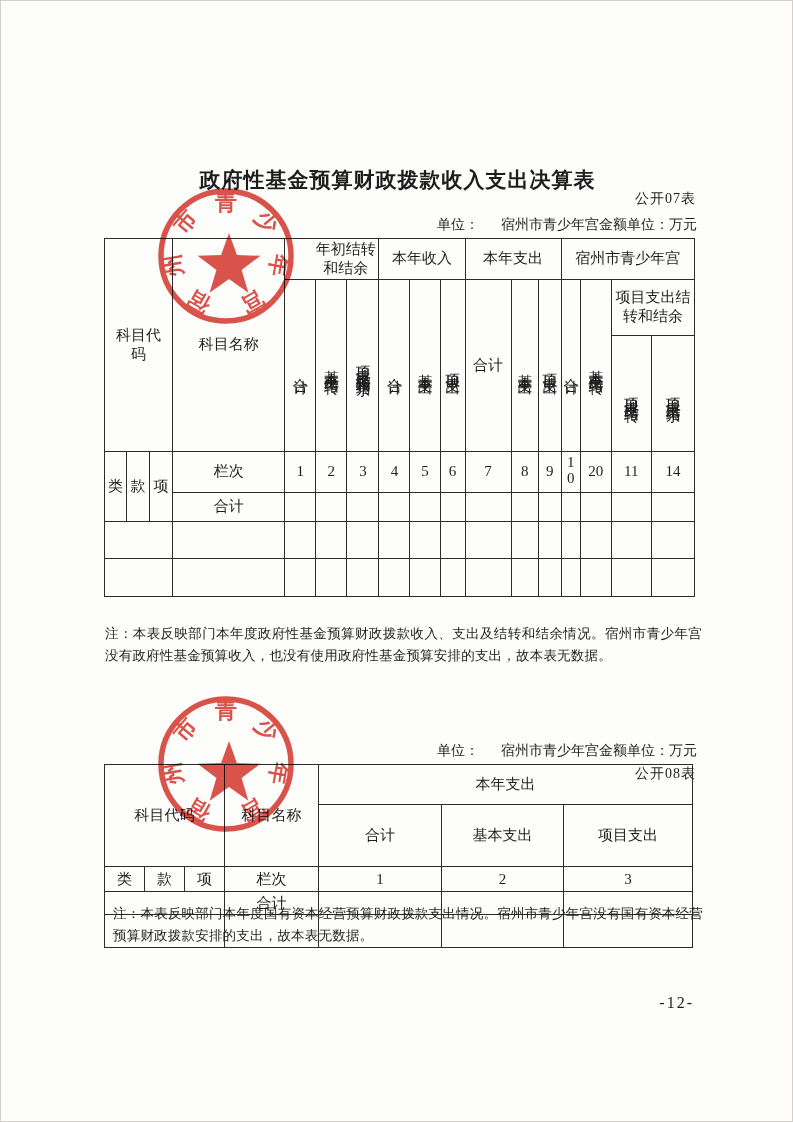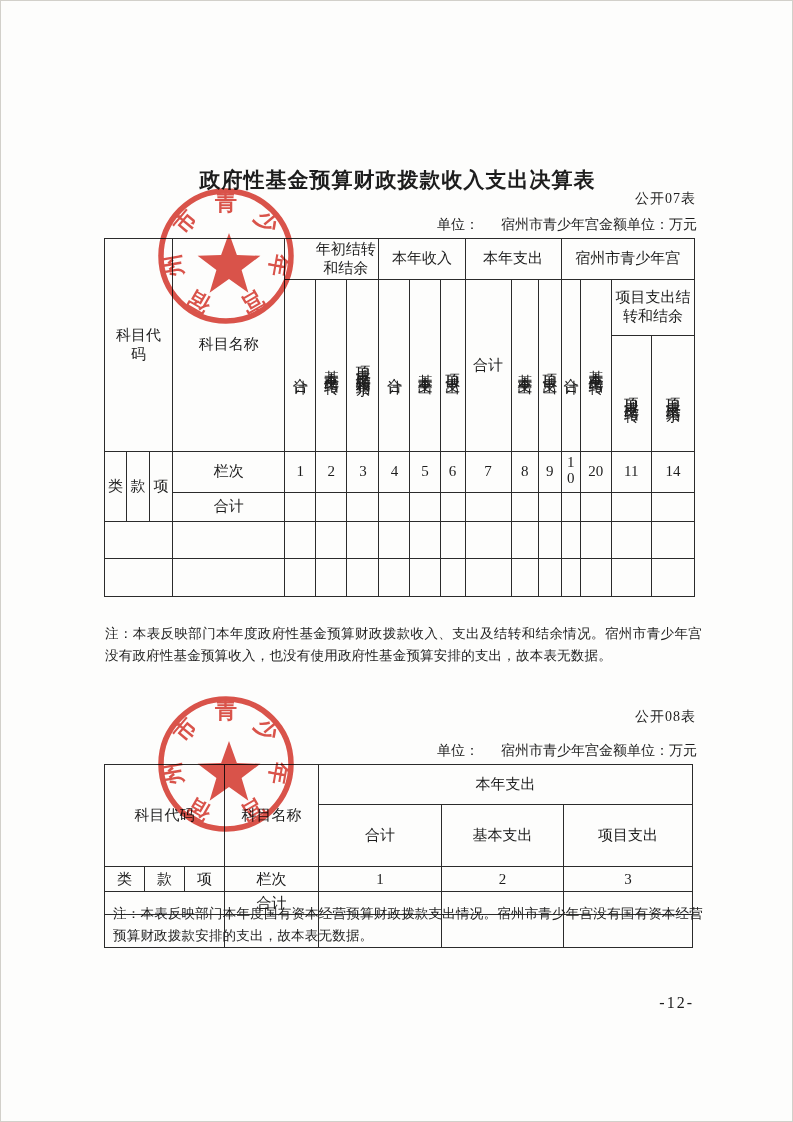--- a/index.html
+++ b/index.html
@@ -18,21 +18,21 @@
     text-align:center;
     font-family:"Liberation Sans","DejaVu Sans",sans-serif;
     font-weight:bold;font-size:21px;letter-spacing:1px;
   }
   .title-1{top:148px;margin-top:17px;}
   .title-2{top:679px;}
   .formcode{
     position:absolute;right:96px;font-size:14px;letter-spacing:1px;margin-left:12px;
   }
   .fc-1{top:189px;}
-  .fc-2{top:707px;}
+  .fc-2{top:764px;}
   .unitrow{
     position:absolute;left:104px;width:592px;
     display:flex;justify-content:flex-end;
     font-size:14px;
   }
   .ur-1{top:215px;}
   .ur-2{top:741px;}
   .unitname{margin-left:22px;}
   table.tbl{
     position:absolute;left:103px;

